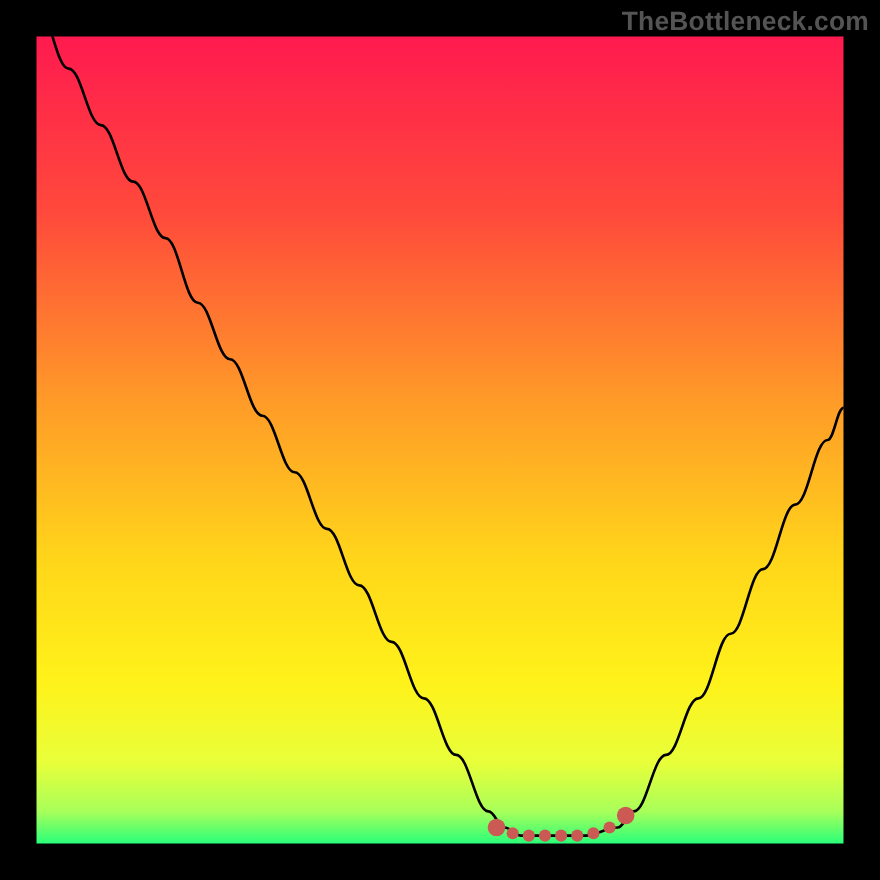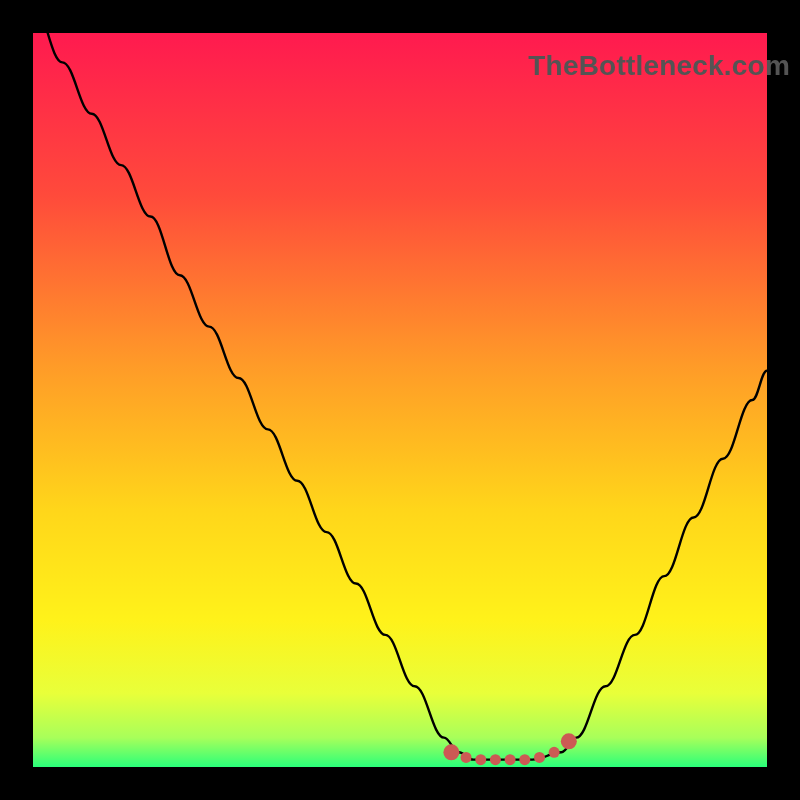--- a/index.html
+++ b/index.html
@@ -8,26 +8,25 @@
     position: relative;
     width: 800px;
     height: 800px;
     background: #000;
   }
   .watermark {
     position: absolute;
     top: 6px;
     right: 10px;
     font-family: Arial, Helvetica, sans-serif;
-    font-size: 28px;
+    font-size: 24px;
     font-weight: 600;
     color: #545454;
     letter-spacing: 0.2px;
     z-index: 5;
-    margin-top: 44px;
   }
   .plot {
     position: absolute;
     left: 33px;
     top: 33px;
     width: 734px;
     height: 734px;
     overflow: visible;
   }
   svg { display: block; }

